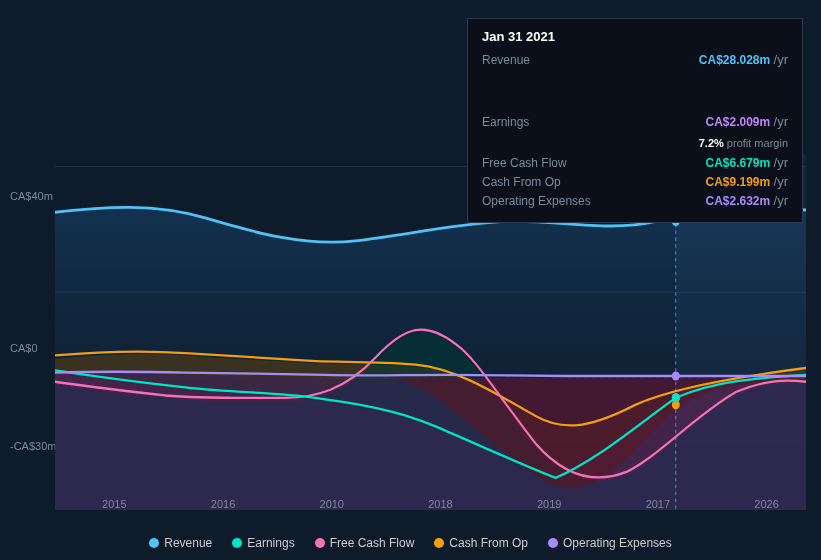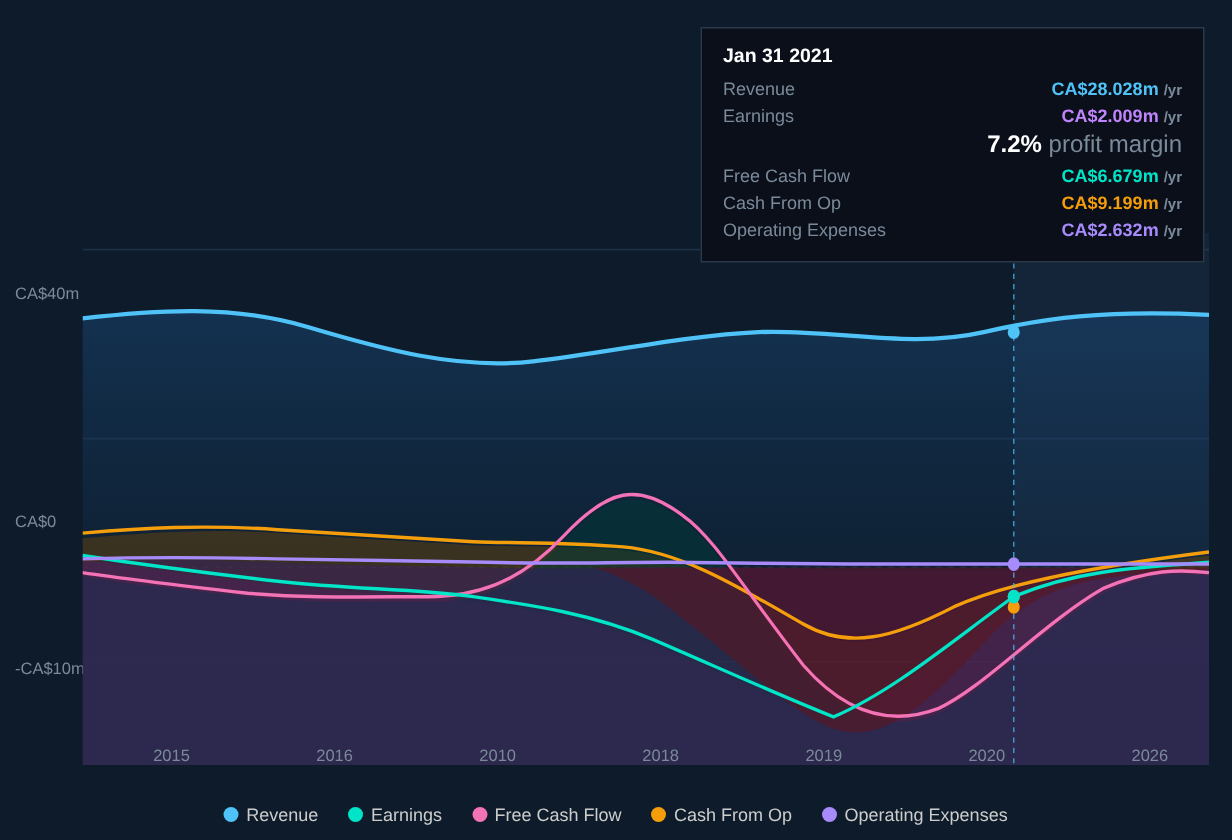--- a/index.html
+++ b/index.html
@@ -32,23 +32,23 @@
     }
     .tooltip-row {
       display: flex;
       justify-content: space-between;
       align-items: baseline;
       margin-bottom: 4px;
       font-size: 12px;
     }
     .tooltip-label { color: #7a8a9a; }
     .tooltip-value { font-weight: bold; }
-    .tooltip-unit { color: #7a8a9a; font-weight: bold; font-size: 10px; }
+    .tooltip-unit { color: #7a8a9a; font-weight: normal; font-size: 13px; }
     .profit-margin {
-      font-size: 16px;
+      font-size: 11px;
       color: #ffffff;
       margin-top: 2px;
       margin-bottom: 4px;
       font-weight: bold;
     }
     .profit-margin span { color: #7a8a9a; font-weight: normal; }
 
     
     .y-label {
       position: absolute;
@@ -108,21 +108,21 @@
 <div class="tooltip">
   <div class="tooltip-title">Jan 31 2021</div>
 
   <div class="tooltip-row">
     <span class="tooltip-label">Revenue</span>
     <span class="tooltip-value" style="color:#4fc3f7;">CA$28.028m <span class="tooltip-unit">/yr</span></span>
   </div>
 
   <div class="tooltip-row">
     <span class="tooltip-label">Earnings</span>
-    <span class="tooltip-value" style="color:#c084fc;">CA$2.009m <span class="tooltip-unit">/yr</span></span>
+    <span class="tooltip-value" style="color:#c084fc;margin-top:43px;">CA$2.009m <span class="tooltip-unit">/yr</span></span>
   </div>
   <div style="text-align:right; margin-bottom:4px;">
     <span class="profit-margin">7.2% <span>profit margin</span></span>
   </div>
 
   <div class="tooltip-row">
     <span class="tooltip-label">Free Cash Flow</span>
     <span class="tooltip-value" style="color:#00e5c8;">CA$6.679m <span class="tooltip-unit">/yr</span></span>
   </div>
 
@@ -132,21 +132,21 @@
   </div>
 
   <div class="tooltip-row">
     <span class="tooltip-label">Operating Expenses</span>
     <span class="tooltip-value" style="color:#a78bfa;">CA$2.632m <span class="tooltip-unit">/yr</span></span>
   </div>
 </div>
 
 <span class="y-label" style="top: 158px; margin-top: 32px;">CA$40m</span>
 <span class="y-label" style="top: 342px;">CA$0</span>
-<span class="y-label" style="top: 440px;">-CA$10m</span>
+<span class="y-label" style="top: 440px;">-CA$30m</span>
 
 <div class="chart-area">
   <svg width="100%" height="100%" viewBox="0 0 750 310" preserveAspectRatio="none">
     <defs>
 
       <linearGradient id="revGrad" x1="0" y1="0" x2="0" y2="1">
         <stop offset="0%" stop-color="#1a4a7a" stop-opacity="0.8"></stop>
         <stop offset="100%" stop-color="#0d1b2a" stop-opacity="0.3"></stop>
       </linearGradient>
 
@@ -194,21 +194,21 @@
     <circle cx="620" cy="193" r="4" fill="#a78bfa"></circle>
   </svg>
 </div>
 
 <div class="x-labels">
   <span>2015</span>
   <span>2016</span>
   <span>2010</span>
   <span>2018</span>
   <span>2019</span>
-  <span>2020</span>
+  <span>2017</span>
   <span>2026</span>
 </div>
 
 <div class="legend">
   <div class="legend-item">
     <div class="legend-dot" style="background:#4fc3f7;"></div>
     <span>Revenue</span>
   </div>
   <div class="legend-item">
     <div class="legend-dot" style="background:#00e5c8;"></div>

